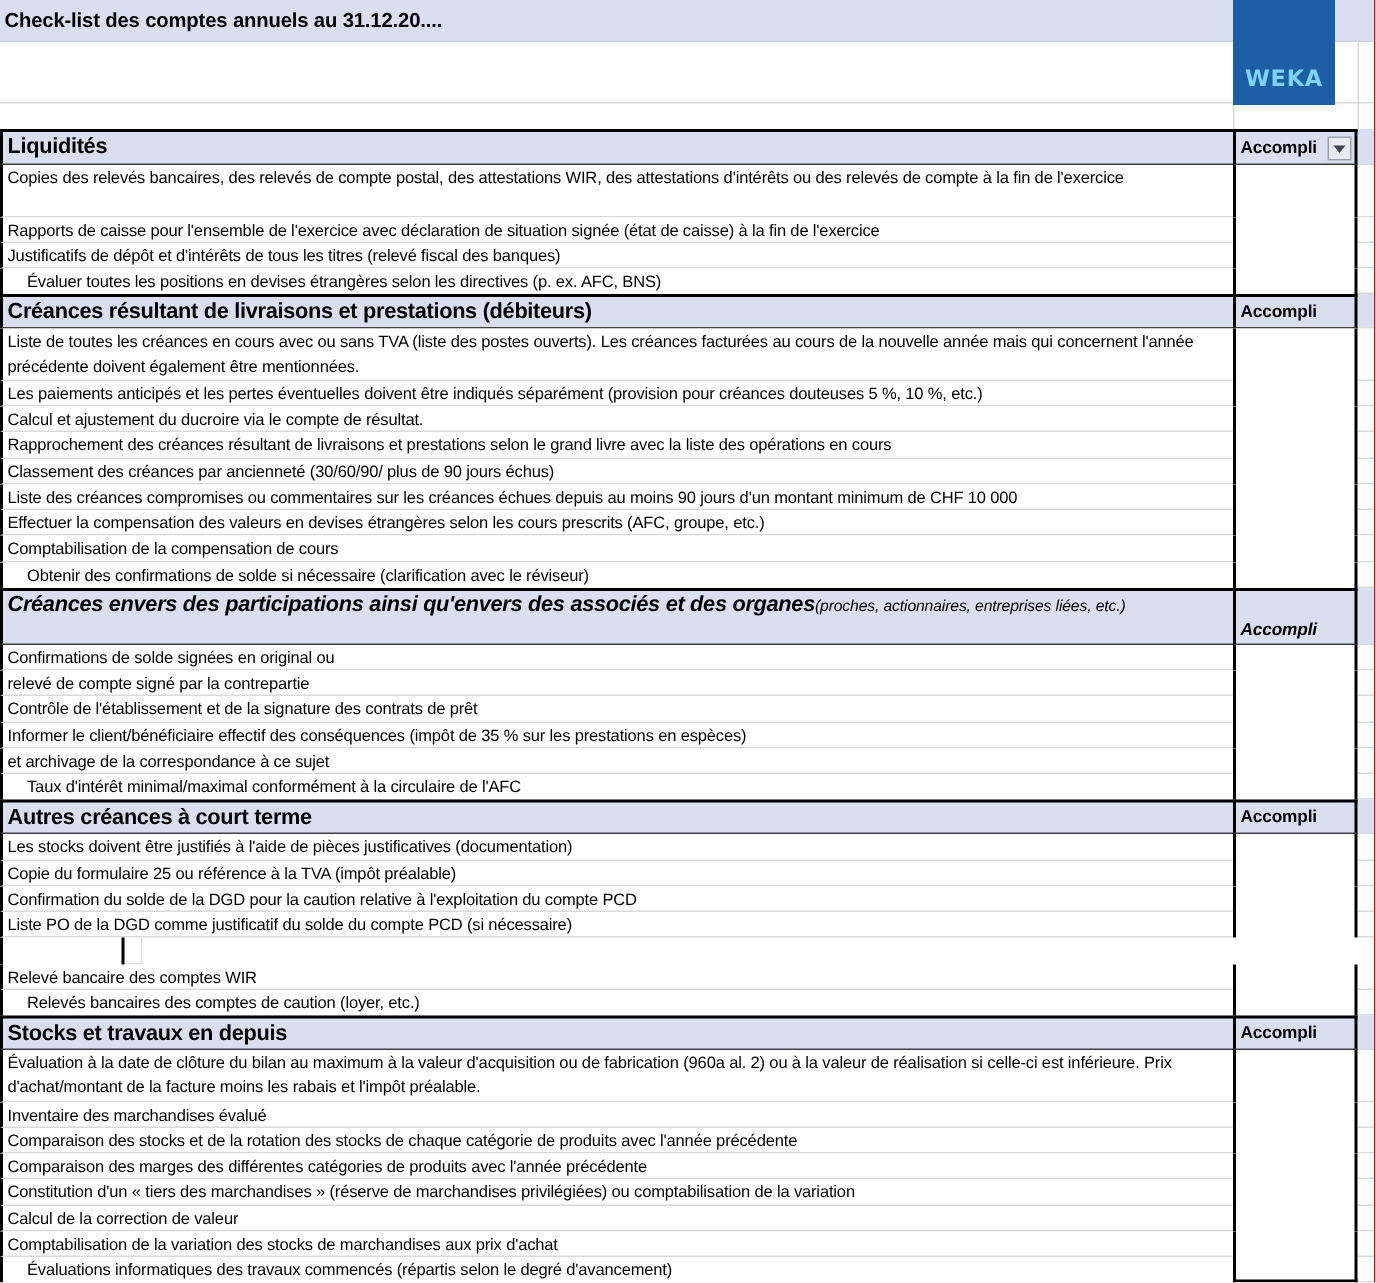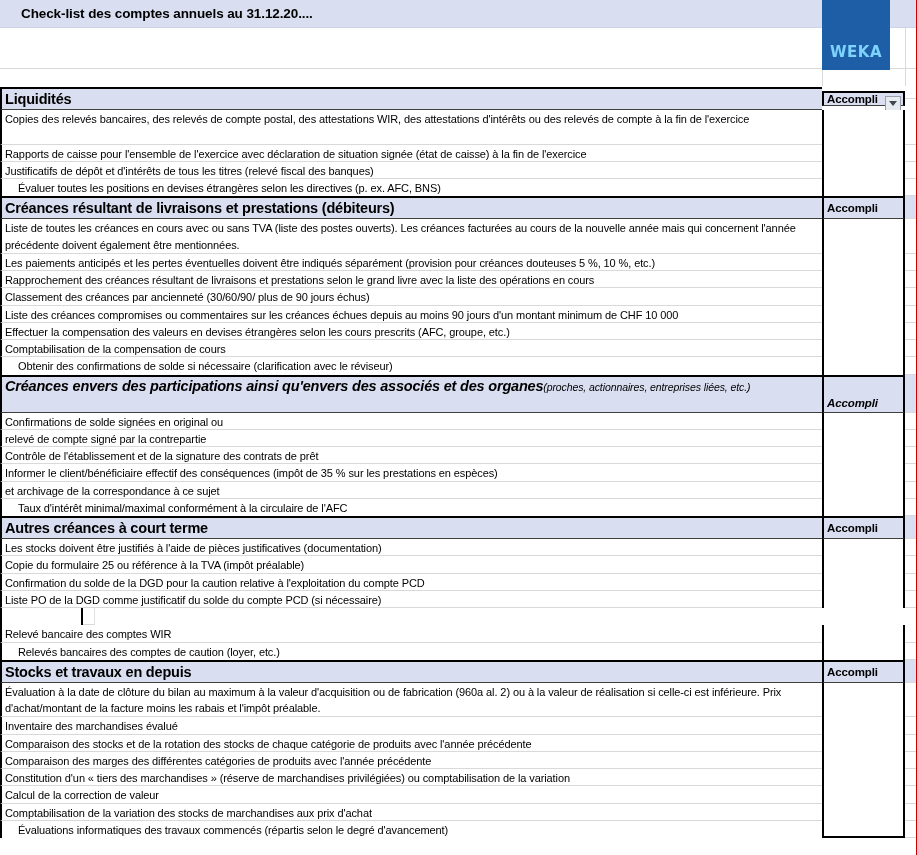--- a/index.html
+++ b/index.html
@@ -14,21 +14,21 @@
   }
   
   #title-row {
     height: 28px;
     background: #d9def0;
     border-bottom: 1px solid #cdd3e6;
     display: flex; align-items: center;
   }
   #title-row .title-text {
     font-size: 13.5px; font-weight: bold; letter-spacing: -0.1px;
-    padding-left: 21px; white-space: nowrap;
+    padding-left: 3px; white-space: nowrap;
   }
   #gap-row { height: 58px; position: relative; background: #fff; }
   #gap-row .h-grid { position: absolute; left: 0; right: 0; top: 40px; height: 1px; background: #d9d9d9; }
   #gap-row .v-grid-a { position: absolute; top: 0; bottom: 0; left: 822px; width: 1px; background: #d9d9d9; }
   #gap-row .v-grid-b { position: absolute; top: 0; bottom: 0; left: 905px; width: 1px; background: #d9d9d9; }
   #logo {
     position: absolute; top: 0; left: 822px;
     width: 68px; height: 70px;
     background: #1e5ea6;
     z-index: 5;
@@ -67,21 +67,21 @@
   .r2 { height: 34.5px; }
   .row.body .c-desc { border-bottom: 1px solid #d9d9d9; }
   .row.body.last .c-desc { border-bottom: none; padding-left: 16px; }
   
   .sh .c-desc, .sh .c-status {
     background: #d9def0;
     border-top: 2px solid #000;
     border-bottom: 1px solid #3f3f3f;
   }
   .sh .c-sliver { background: #d9def0; }
-  .h24 { height: 24px; align-items: center; }
+  .h24 { height: 24px; }
   .h23 { height: 23px; }
   .h38 { height: 38px; font-style: italic; }
   .sec-title { font-weight: bold; font-size: 14.5px; letter-spacing: -0.2px; }
   .sh .c-desc { line-height: 18px; padding-top: 1px; }
   .sh.h38 .c-desc { line-height: 17.5px; }
   .sec-suffix { font-weight: normal; font-size: 10.5px; }
   .sh .c-status { display: flex; align-items: center; }
   .sh.bottom-label .c-status { align-items: flex-end; padding-bottom: 3px; }
   .status-label { font-weight: bold; font-size: 11.5px; padding-left: 3px; letter-spacing: -0.1px; }
   
@@ -163,20 +163,25 @@
     <div class="c-desc">Liste de toutes les créances en cours avec ou sans TVA (liste des postes ouverts). Les créances facturées au cours de la nouvelle année mais qui concernent l'année précédente doivent également être mentionnées.</div>
     <div class="c-status"></div>
     <div class="c-sliver"></div>
   </div>
   <div class="row body r">
     <div class="c-desc">Les paiements anticipés et les pertes éventuelles doivent être indiqués séparément (provision pour créances douteuses 5 %, 10 %, etc.)</div>
     <div class="c-status"></div>
     <div class="c-sliver"></div>
   </div>
   <div class="row body r">
+    <div class="c-desc">Calcul et ajustement du ducroire via le compte de résultat.</div>
+    <div class="c-status"></div>
+    <div class="c-sliver"></div>
+  </div>
+  <div class="row body r">
     <div class="c-desc">Rapprochement des créances résultant de livraisons et prestations selon le grand livre avec la liste des opérations en cours</div>
     <div class="c-status"></div>
     <div class="c-sliver"></div>
   </div>
   <div class="row body r">
     <div class="c-desc">Classement des créances par ancienneté (30/60/90/ plus de 90 jours échus)</div>
     <div class="c-status"></div>
     <div class="c-sliver"></div>
   </div>
   <div class="row body r">

